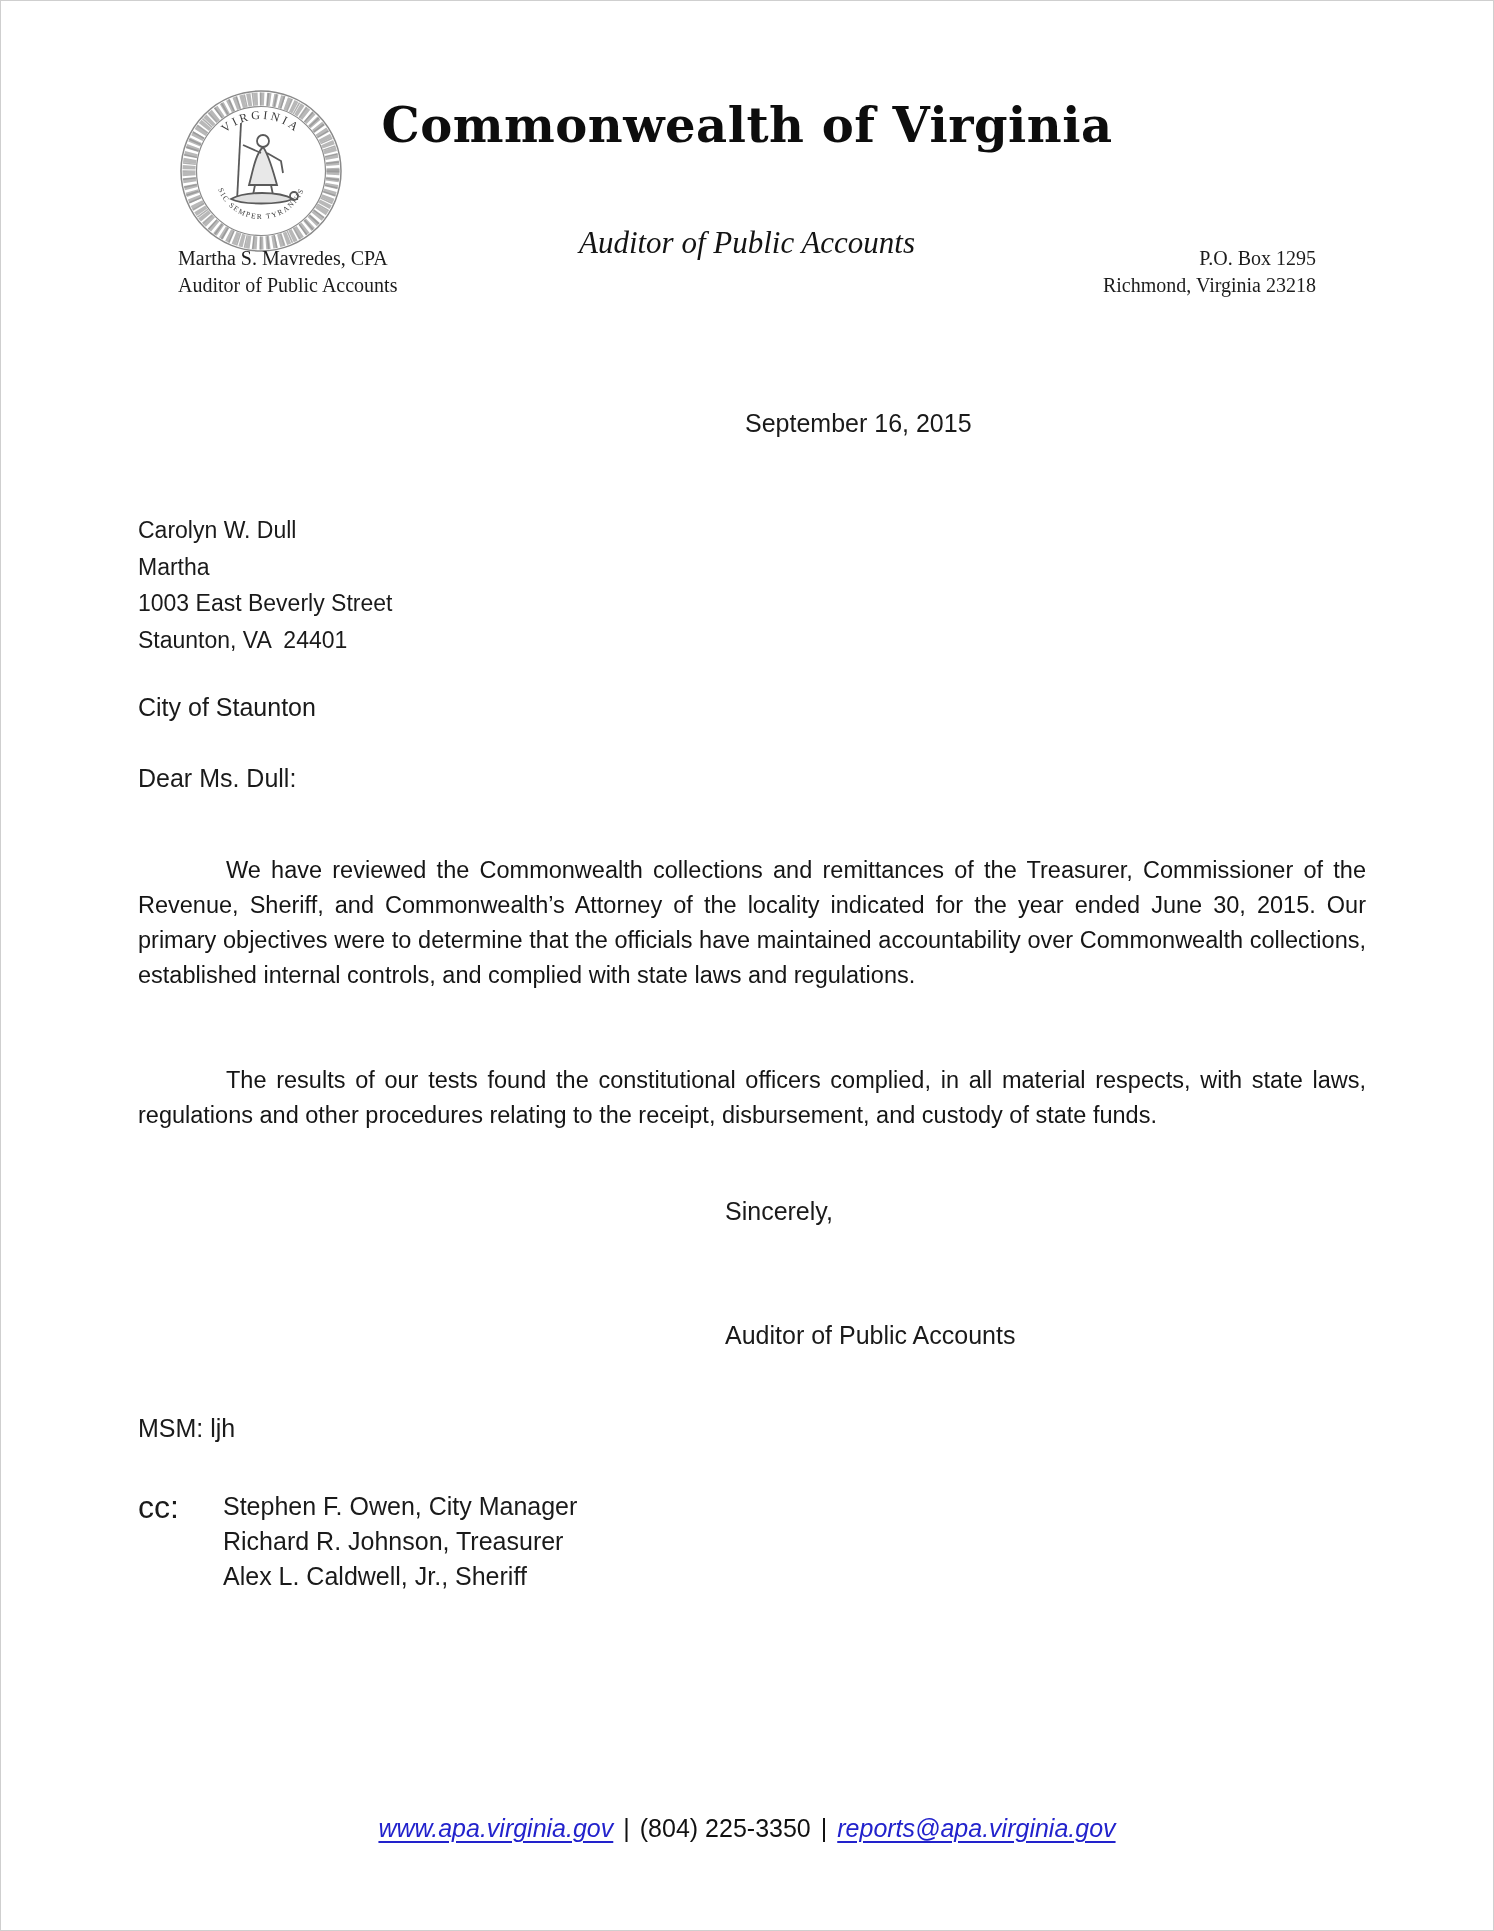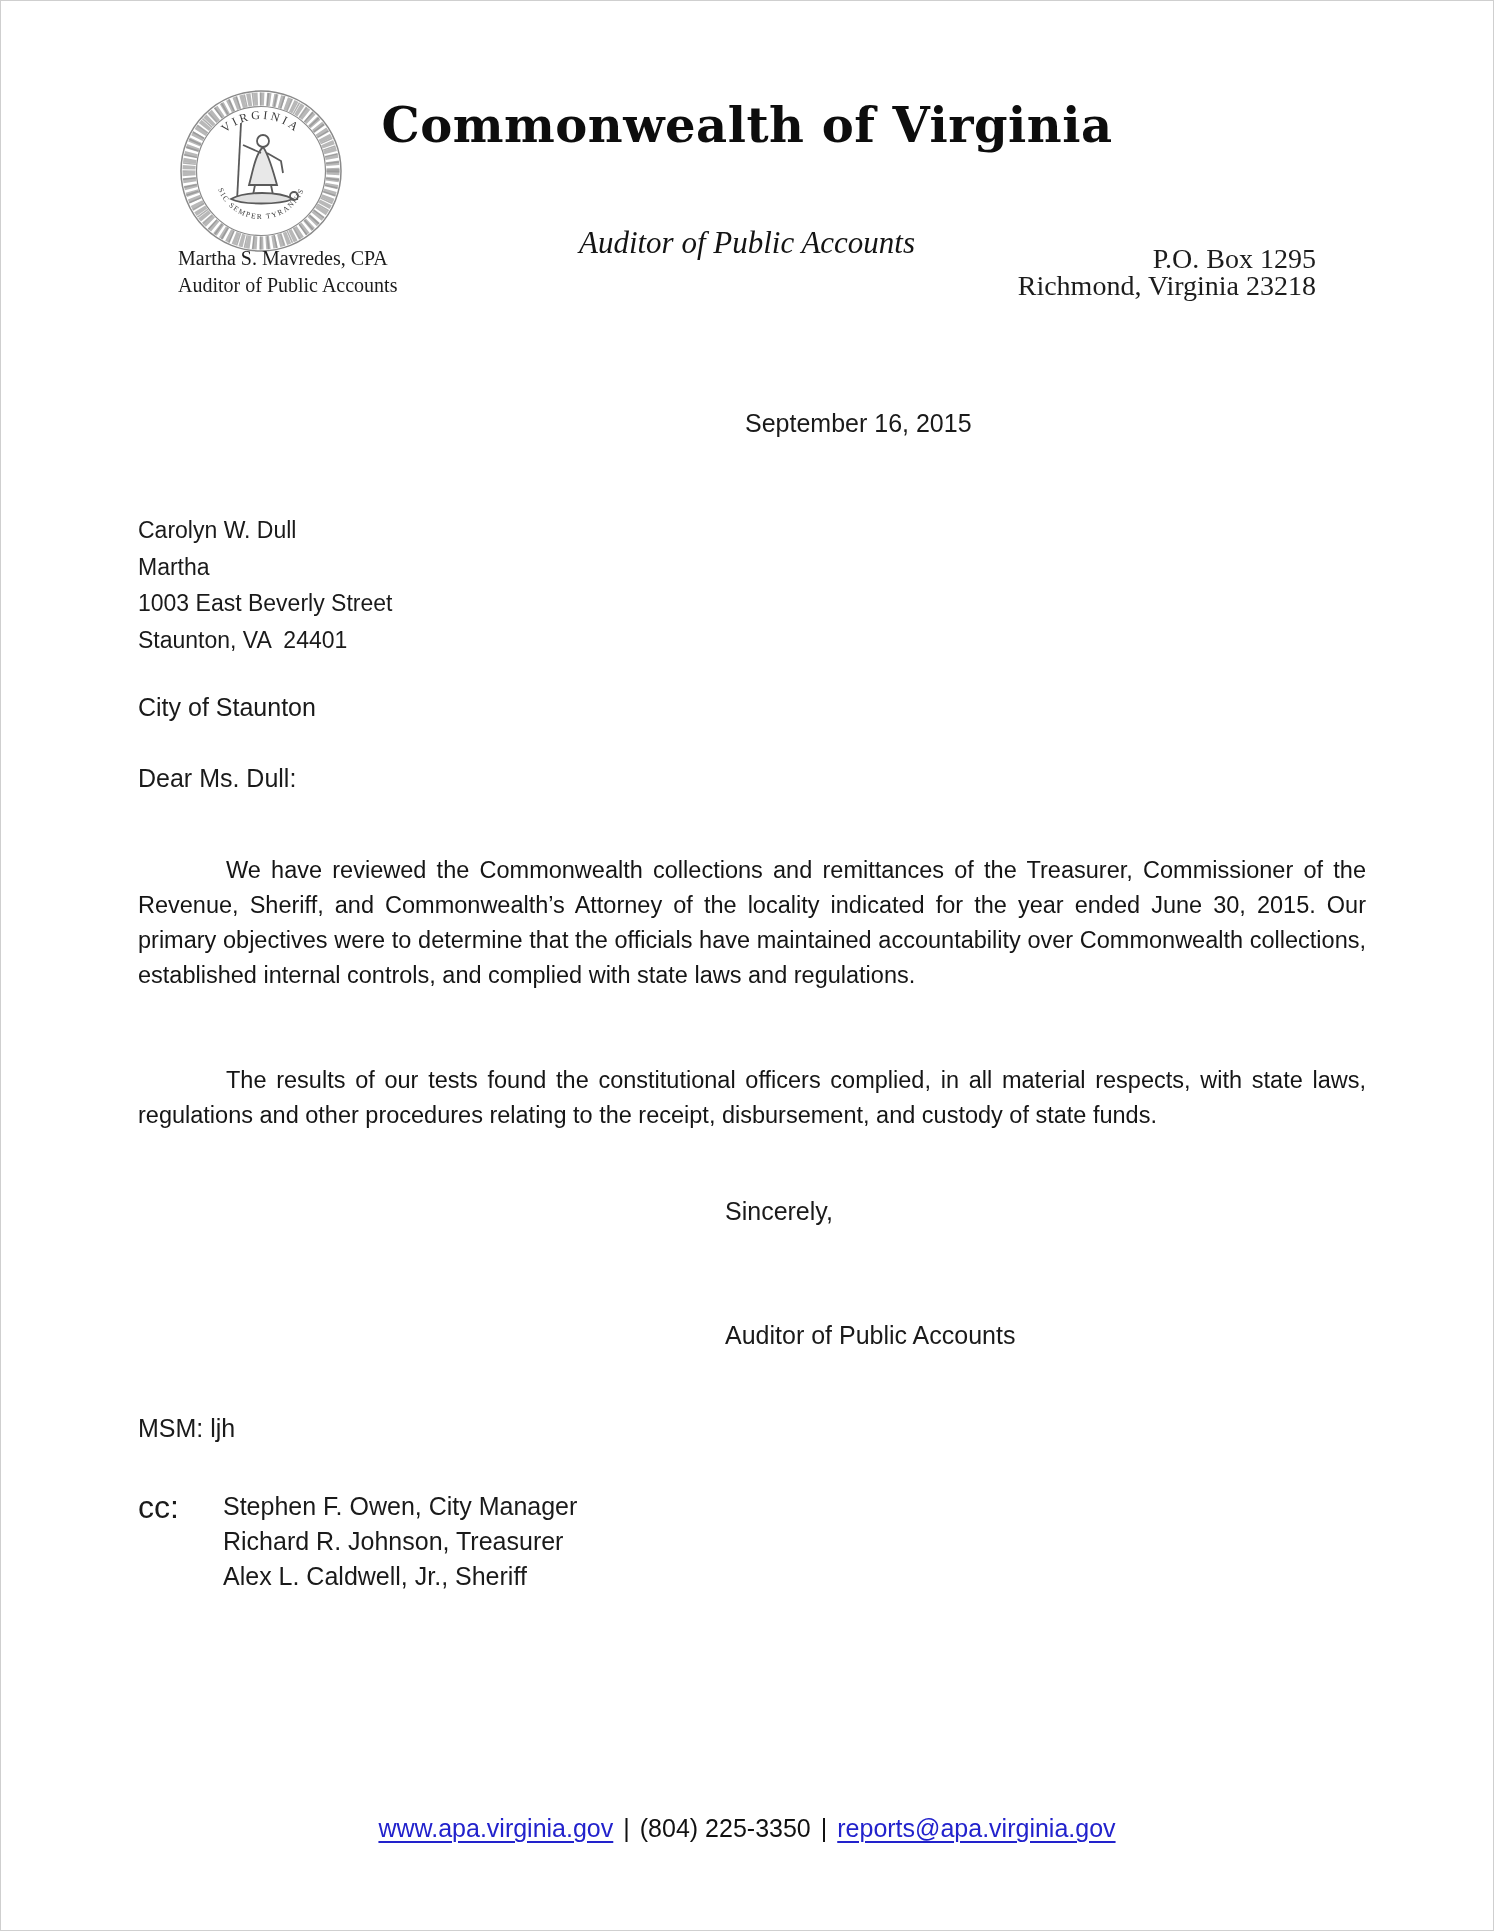--- a/index.html
+++ b/index.html
@@ -34,21 +34,21 @@
   }
   .lh-left{
     position:absolute;left:177px;top:244px;
     font-family:"Liberation Serif", serif;
     font-size:20px;line-height:27px;color:#1c1c1c;
   }
   .lh-right{
     position:absolute;right:177px;top:244px;
     text-align:right;
     font-family:"Liberation Serif", serif;
-    font-size:28px;line-height:27px;color:#1c1c1c;
+    font-size:20px;line-height:27px;color:#1c1c1c;
   }
   
   .date{position:absolute;left:724px;top:408px;font-size:25px;margin-left:20px;}
   .recipient{position:absolute;left:137px;top:511px;font-size:23px;line-height:36.7px;}
   .re-line{position:absolute;left:137px;top:692px;font-size:25px;}
   .salutation{position:absolute;left:137px;top:763px;font-size:25px;}
   .para{
     position:absolute;left:137px;width:1228px;
     font-size:23.5px;line-height:35px;
     text-align:justify;text-justify:inter-word;
@@ -70,20 +70,21 @@
     position:absolute;left:0;right:0;top:1813px;
     text-align:center;font-size:25px;color:#111;
   }
   .footer .sep{margin:0 10px;color:#111;}
   .footer a{
     color:#2222cc;
     text-decoration:underline;
     text-decoration-thickness:2px;
     text-underline-offset:4px;
     cursor:pointer;
+    font-style:italic;
   }
   
   .seal text{font-family:"Liberation Serif", serif;}
 </style>
 </head>
 <body>
 
 <div class="page">
 
   <div>

